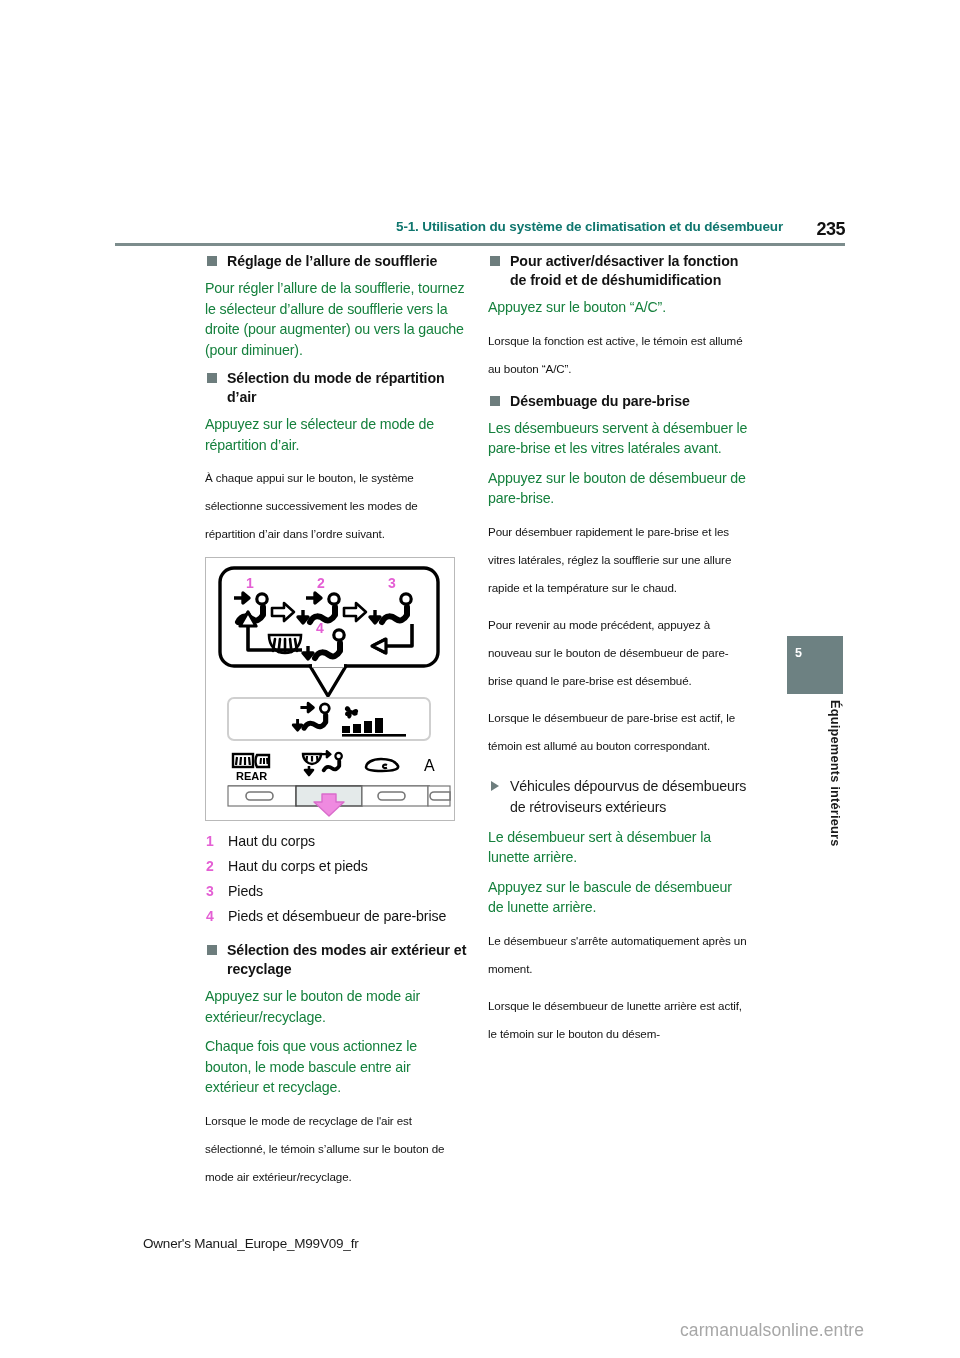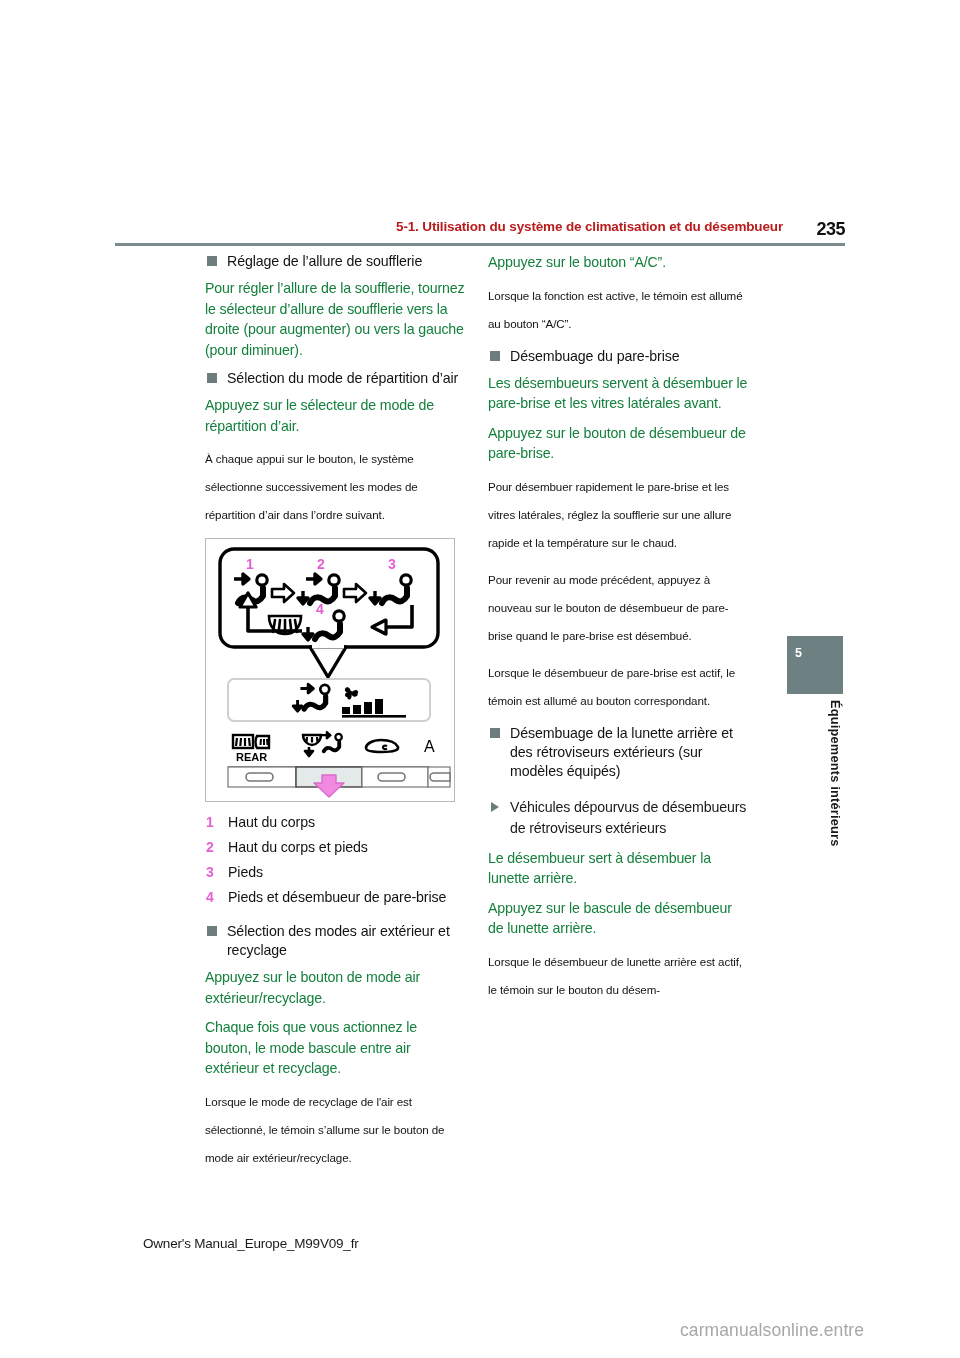--- a/index.html
+++ b/index.html
@@ -32,21 +32,21 @@
     height: 46px;
   }
   .header-title {
     position: absolute;
     right: 62px;
     bottom: 12px;
     font-size: 13.5px;
     font-weight: bold;
     letter-spacing: -0.15px;
     white-space: nowrap;
-    color: #b91c1c;
+    color: #0f766e;
   }
   .header-pageno {
     position: absolute;
     right: 0px;
     bottom: 6px;
     font-size: 18px;
     font-weight: bold;
     color: #111;
     letter-spacing: -0.5px;
   }
@@ -65,21 +65,21 @@
     top: 252px;
     width: 262px;
   }
   .col-left { left: 205px; }
   .col-right { left: 488px; }
 
   
   h3.sec {
     margin: 0 0 7px 0;
     font-size: 14.2px;
-    font-weight: normal;
+    font-weight: bold;
     line-height: 19px;
     letter-spacing: -0.1px;
     padding-left: 22px;
     position: relative;
     color: #131313;
   }
   h3.sec .sqbullet {
     position: absolute;
     left: 2px;
     top: 4px;
@@ -393,43 +393,44 @@
       <span class="sqbullet"></span>
       <span>Sélection des modes air extérieur et recyclage</span>
     </h3>
     <p class="body">Appuyez sur le bouton de mode air extérieur/recyclage.</p>
     <p class="body">Chaque fois que vous actionnez le bouton, le mode bascule entre air extérieur et recyclage.</p>
     <p class="small">Lorsque le mode de recyclage de l'air est sélectionné, le témoin s’allume sur le bouton de mode air extérieur/recyclage.</p>
   </div>
 
   <div class="col col-right">
 
+    <h3 class="sec">
+      <span class="sqbullet"></span>
+      <span>Pour activer/désactiver la fonction de froid et de déshumidification</span>
+    </h3>
     <p class="body">Appuyez sur le bouton “A/C”.</p>
     <p class="small">Lorsque la fonction est active, le témoin est allumé au bouton “A/C”.</p>
 
     <h3 class="sec">
       <span class="sqbullet"></span>
       <span>Désembuage du pare-brise</span>
     </h3>
     <p class="body">Les désembueurs servent à désembuer le pare-brise et les vitres latérales avant.</p>
     <p class="body">Appuyez sur le bouton de désembueur de pare-brise.</p>
     <p class="small">Pour désembuer rapidement le pare-brise et les vitres latérales, réglez la soufflerie sur une allure rapide et la température sur le chaud.</p>
     <p class="small">Pour revenir au mode précédent, appuyez à nouveau sur le bouton de désembueur de pare-brise quand le pare-brise est désembué.</p>
     <p class="small">Lorsque le désembueur de pare-brise est actif, le témoin est allumé au bouton correspondant.</p>
 
-    <h3 class="sec">
-      <span class="sqbullet"></span>
-      <span>Désembuage de la lunette arrière et des rétroviseurs extérieurs (sur modèles équipés)</span>
-    </h3>
     <div class="tri-item">
       <span class="tri"></span>
       <span>Véhicules dépourvus de désembueurs de rétroviseurs extérieurs</span>
     </div>
     <p class="body">Le désembueur sert à désembuer la lunette arrière.</p>
     <p class="body">Appuyez sur le bascule de désembueur de lunette arrière.</p>
+    <p class="small">Le désembueur s'arrête automatiquement après un moment.</p>
     <p class="small">Lorsque le désembueur de lunette arrière est actif, le témoin sur le bouton du désem-</p>
   </div>
 
   <div class="side-tab">
     <span class="tabnum">5</span>
   </div>
   <div class="side-label">Équipements intérieurs</div>
 
   <div class="footer-code">Owner's Manual_Europe_M99V09_fr</div>
   <div class="watermark">carmanualsonline.entre</div>

